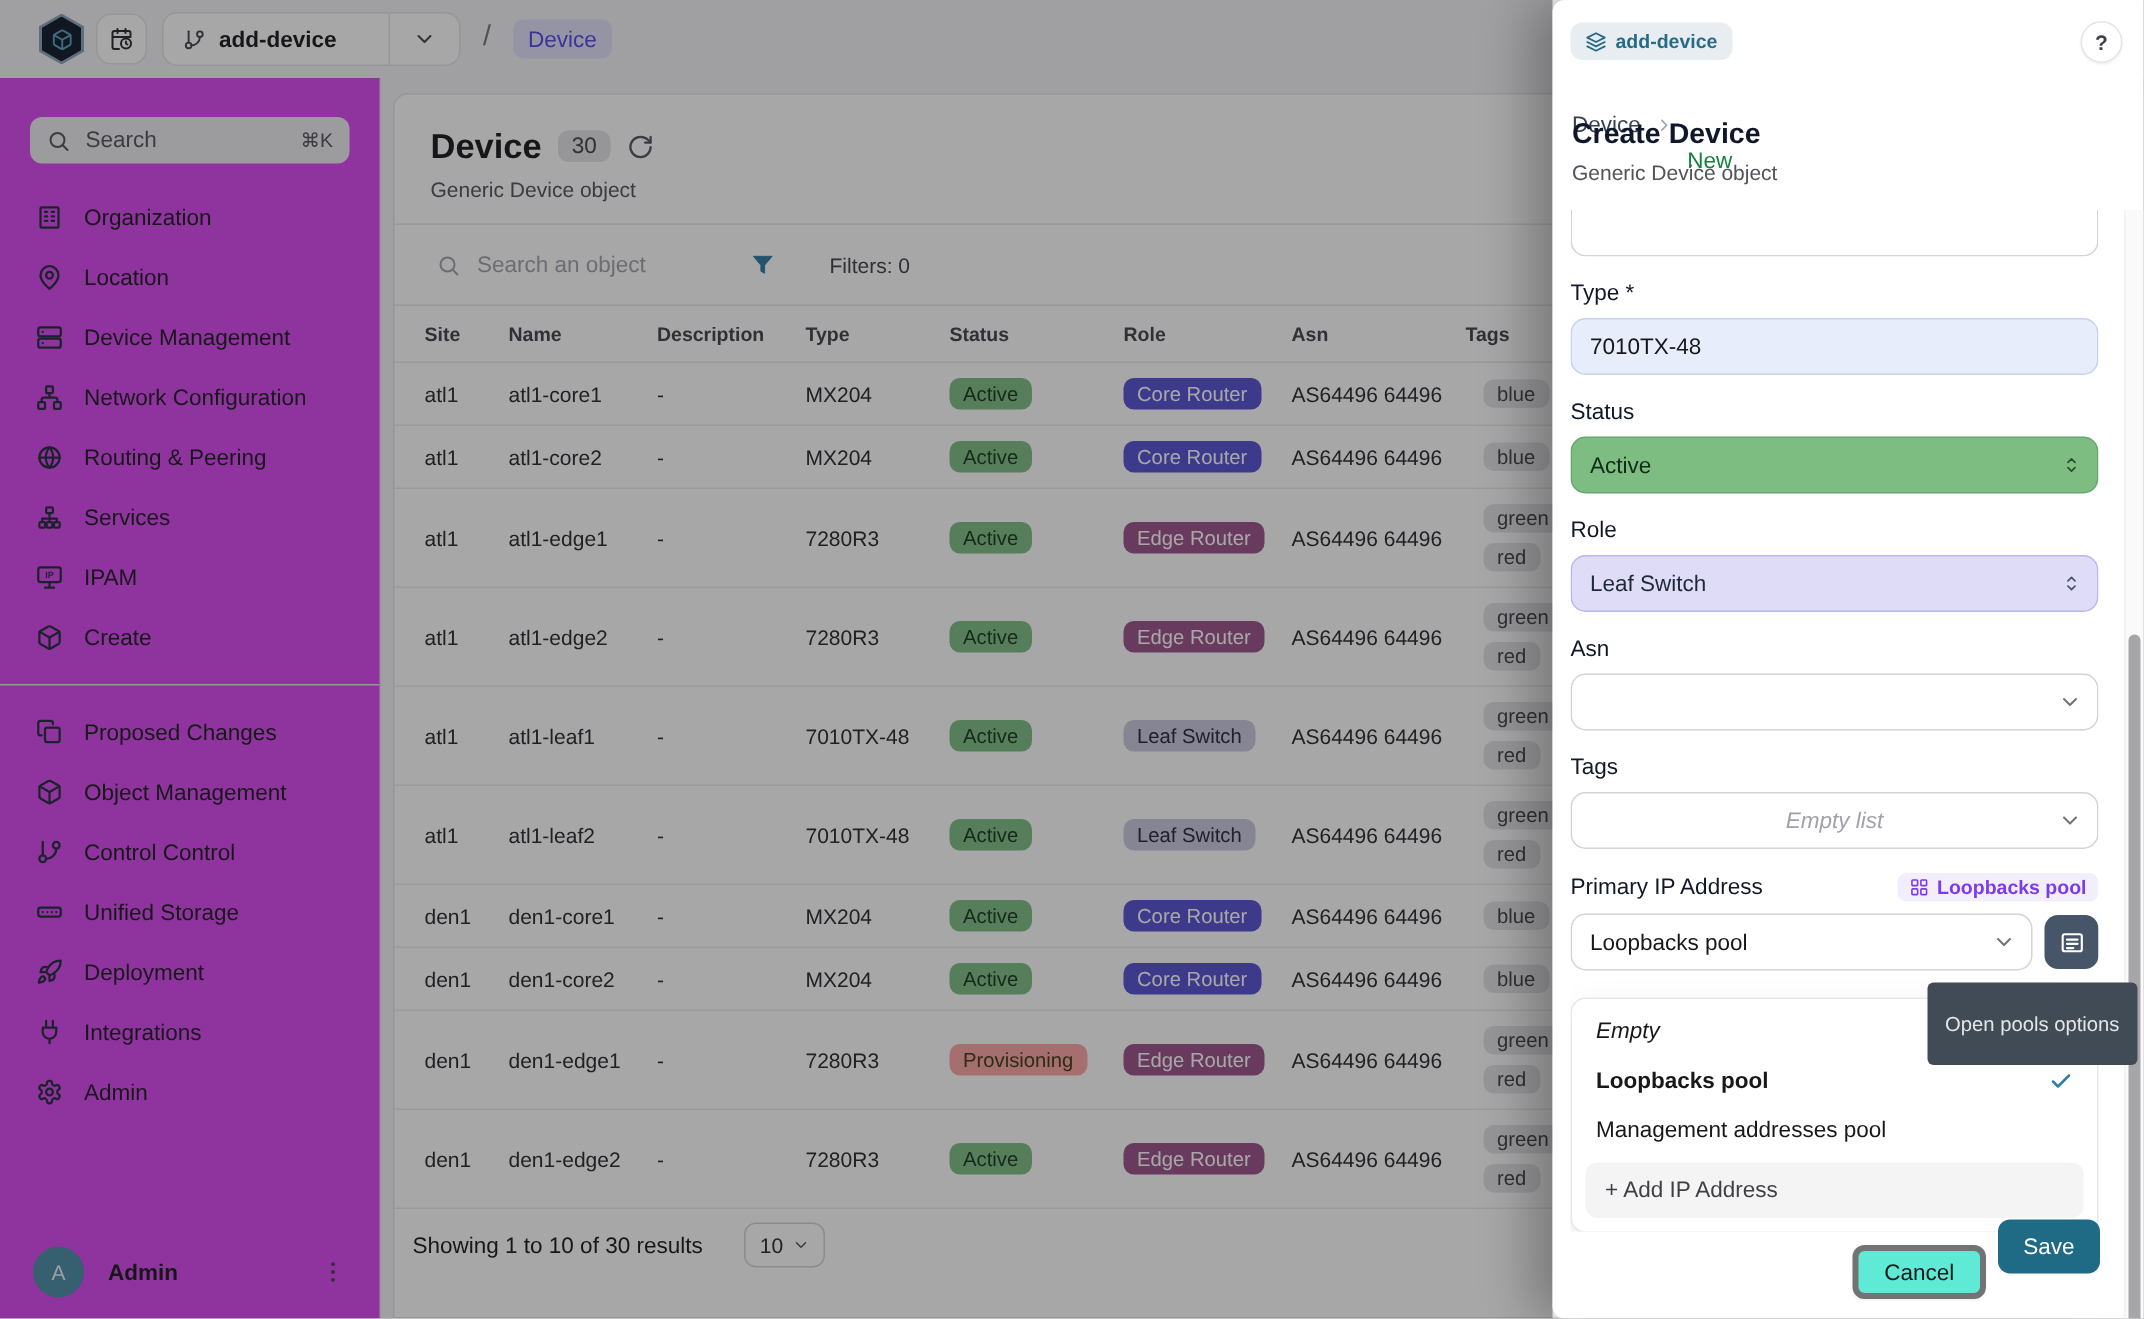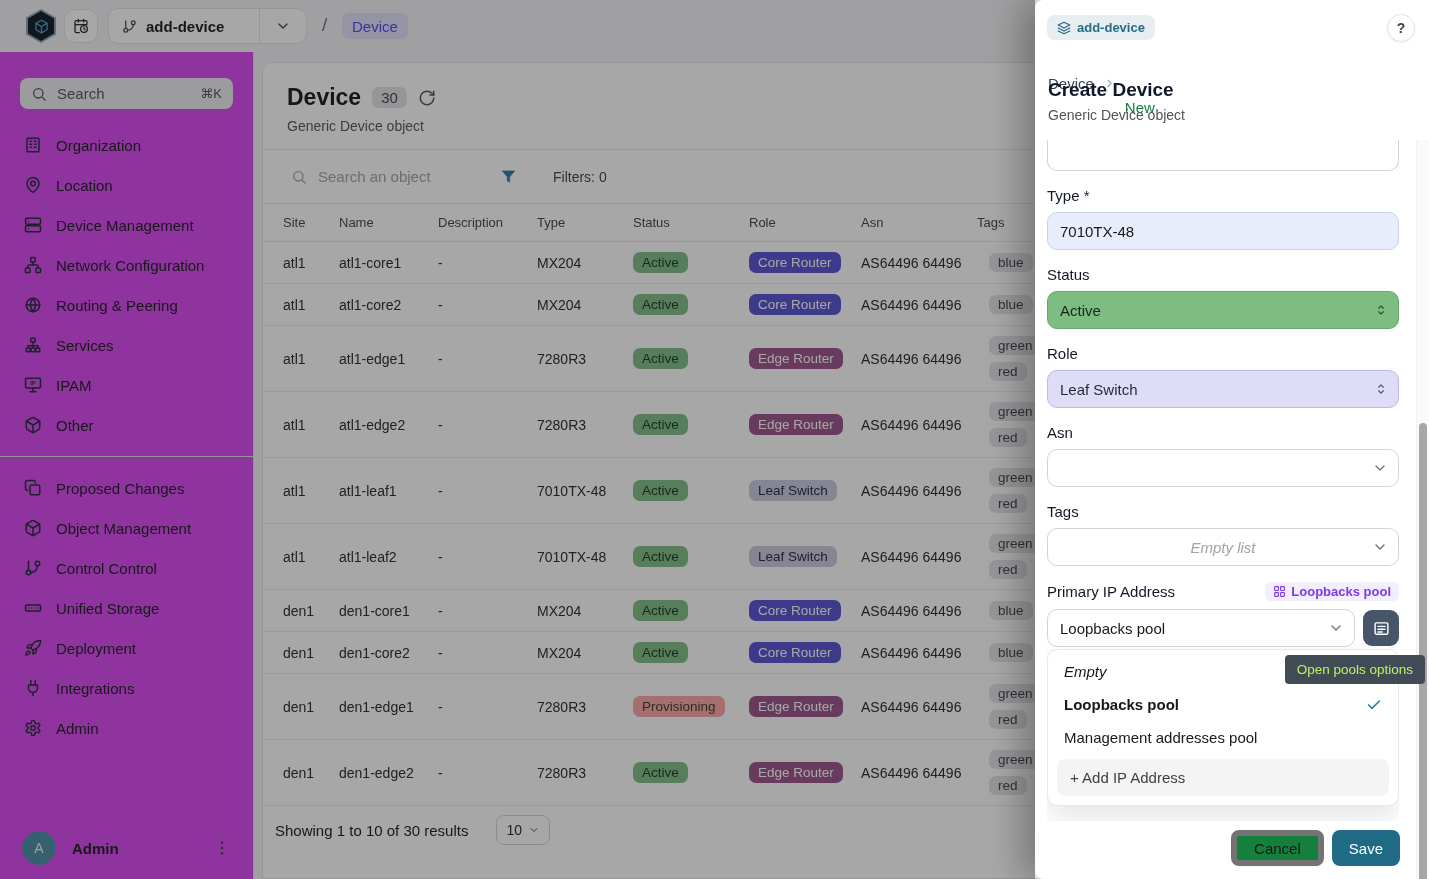--- a/index.html
+++ b/index.html
@@ -43,21 +43,21 @@
   .count-badge { background:#e4e4e7; color:#3f3f46; border-radius:7px; font-size:15px; padding:2px 9px; }
   .refresh { width:18px; height:18px; color:#52525b; }
   .card-sub { font-size:14px; color:#52525b; margin-top:7px; }
   .toolbar { height:54px; display:flex; align-items:center; padding:0 28px; border-bottom:1px solid #e8e8ec; }
   .obj-search { display:flex; align-items:center; width:210px; color:#a1a1aa; }
   .obj-search .ph { font-size:15px; margin-left:11px; }
   .filters { display:flex; align-items:center; gap:9px; }
   .funnel { width:15px; height:15px; color:#2d7a9e; }
   .filters-label { font-size:14px; color:#3f3f46;margin-left:28px; }
   .tgrid { display:grid; grid-template-columns:56px 99px 99px 96px 116px 112px 116px 1fr; align-items:center; padding-left:12px; }
-  .thead { height:38px; border-bottom:1px solid #e8e8ec; font-size:13px; font-weight:400; color:#3f3f46; }
+  .thead { height:38px; border-bottom:1px solid #e8e8ec; font-size:13px; font-weight:700; color:#3f3f46; }
   .th, .td { padding-left:8px; }
   .trow { border-bottom:1px solid #ececef; font-size:14px; color:#27272a; min-height:42px; cursor:pointer; }
   .badge { border-radius:7px; padding:3px 9px; font-size:13.5px; display:inline-block; white-space:nowrap; }
   .chips { display:flex; flex-direction:column; gap:7px; align-items:flex-start; padding:10px 0 10px 20px; }
   .chips.single { padding:4px 0 4px 20px; }
   .chip { background:#e4e4e7; color:#3f3f46; border-radius:7px; padding:2px 9px; font-size:13.5px; }
   .tfoot { display:flex; align-items:center; padding:9px 0 9px 12px; font-size:15px; color:#18181b; }
   .psize { margin-left:28px; width:54px; height:30px; border:1px solid #d4d4d8; border-radius:8px; background:#fff; display:flex; align-items:center; justify-content:space-between; padding:0 9px; font-size:14px; color:#27272a; }
   .psize .ic { width:12px; height:12px; color:#52525b; }
 
@@ -86,30 +86,30 @@
   .ctrl .stepper { position:absolute; right:10px; width:14px; height:14px; opacity:0.75; }
   .ph-center { flex:1; text-align:center; font-style:italic; color:#a1a1aa; }
   .ip-label-row { display:flex; justify-content:space-between; align-items:center; margin:16px 0 8px; }
   .ip-label { font-size:15px; color:#111827; }
   .pool-badge { background:#f3eefb; color:#7c3aed; border-radius:6px; padding:2px 8px; font-size:13px; font-weight:700; display:flex; align-items:center; gap:5px; }
   .pool-badge .ic { width:13px; height:13px; }
   .ip-row { display:flex; gap:8px; align-items:center; }
   .ip-row .ctrl { flex:1; }
   .pools-btn { width:36px; height:36px; border-radius:9px; background:#475569; color:#fff; display:flex; align-items:center; justify-content:center; flex:none; }
   .pools-btn .ic { width:17px; height:17px; }
-  .dropdown { margin-top:2px; border:1px solid #e5e7eb; border-radius:10px; background:#fff; box-shadow:0 12px 28px rgba(0,0,0,0.10); padding:5px 0 9px; }
+  .dropdown { margin-top:18px; border:1px solid #e5e7eb; border-radius:10px; background:#fff; box-shadow:0 12px 28px rgba(0,0,0,0.10); padding:5px 0 9px; }
   .dd-item { padding:8px 16px; font-size:15px; color:#18181b; display:flex; justify-content:space-between; align-items:center; cursor:pointer; }
   .dd-item.it span { font-style:italic; }
   .dd-item.sel { font-weight:700; }
   .dd-check { width:16px; height:16px; color:#2f7fa6; }
   .dd-action { margin:5px 9px 0; background:#f4f4f5; border-radius:8px; padding:10px 13px; font-size:15px; color:#3f3f46; cursor:pointer; }
-  .tooltip { position:absolute; right:4px; top:655px; background:#414b55; color:#bef264; border-radius:4px; padding:7px 12px; font-size:13.5px; z-index:60; white-space:nowrap; }
+  .tooltip { position:absolute; right:4px; top:655px; background:#414b55; color:#e5e5e5; border-radius:4px; padding:20px 12px; font-size:13.5px; z-index:60; white-space:nowrap; }
   .footer-btns { position:absolute; right:29px; bottom:13px; display:flex; gap:8px; }
   .btn { height:36px; border-radius:8px; font-size:15px; display:flex; align-items:center; padding:0 17px; cursor:pointer; }
-  .btn-cancel { background:#15803d; border:6px solid #737373; color:#18181b; box-shadow:0 1px 2px rgba(0,0,0,0.05); }
+  .btn-cancel { background:#5eead4; border:4px solid #737373; color:#18181b; box-shadow:0 1px 2px rgba(0,0,0,0.05);margin-top:17px; }
   .btn-save { border:none; color:#fff; }
   .scroll-track { position:absolute; right:0; top:140px; bottom:0; width:13px; background:#fafafa; border-left:1px solid #f1f1f3; }
   .scroll-thumb { position:absolute; right:2px; top:283px; height:592px; width:8px; background:#a6a6a9; border-radius:4px; }
 
   .ic { display:inline-flex; }
   .ic svg { width:100%; height:100%; display:block; }
   .nav-ic svg, .refresh svg, .kebab svg { width:100%; height:100%; }
   .ic16 { width:16px; height:16px; }
   .ic15 { width:15px; height:15px; }
 </style>
@@ -244,21 +244,21 @@
           </span>
           <span>IPAM</span>
         </div>
         <div class="nav-item">
           <span class="nav-ic ic">
             <svg viewBox="0 0 24 24" fill="none" stroke="currentColor" stroke-width="2" stroke-linecap="round" stroke-linejoin="round">
               <path d="M21 16V8a2 2 0 0 0-1-1.7l-7-4a2 2 0 0 0-2 0l-7 4A2 2 0 0 0 3 8v8a2 2 0 0 0 1 1.7l7 4a2 2 0 0 0 2 0l7-4a2 2 0 0 0 1-1.7Z"></path>
               <path d="m3.3 7 8.7 5 8.7-5M12 22V12"></path>
             </svg>
           </span>
-          <span>Other</span>
+          <span>Create</span>
         </div>
       </nav>
     <div class="side-div"></div>
     <nav id="nav-g1">
         <div class="nav-item">
           <span class="nav-ic ic">
             <svg viewBox="0 0 24 24" fill="none" stroke="currentColor" stroke-width="2" stroke-linecap="round" stroke-linejoin="round">
               <rect x="8" y="8" width="13" height="13" rx="2"></rect>
               <path d="M5 15H4a2 2 0 0 1-2-2V4a2 2 0 0 1 2-2h9a2 2 0 0 1 2 2v1"></path>
             </svg>

